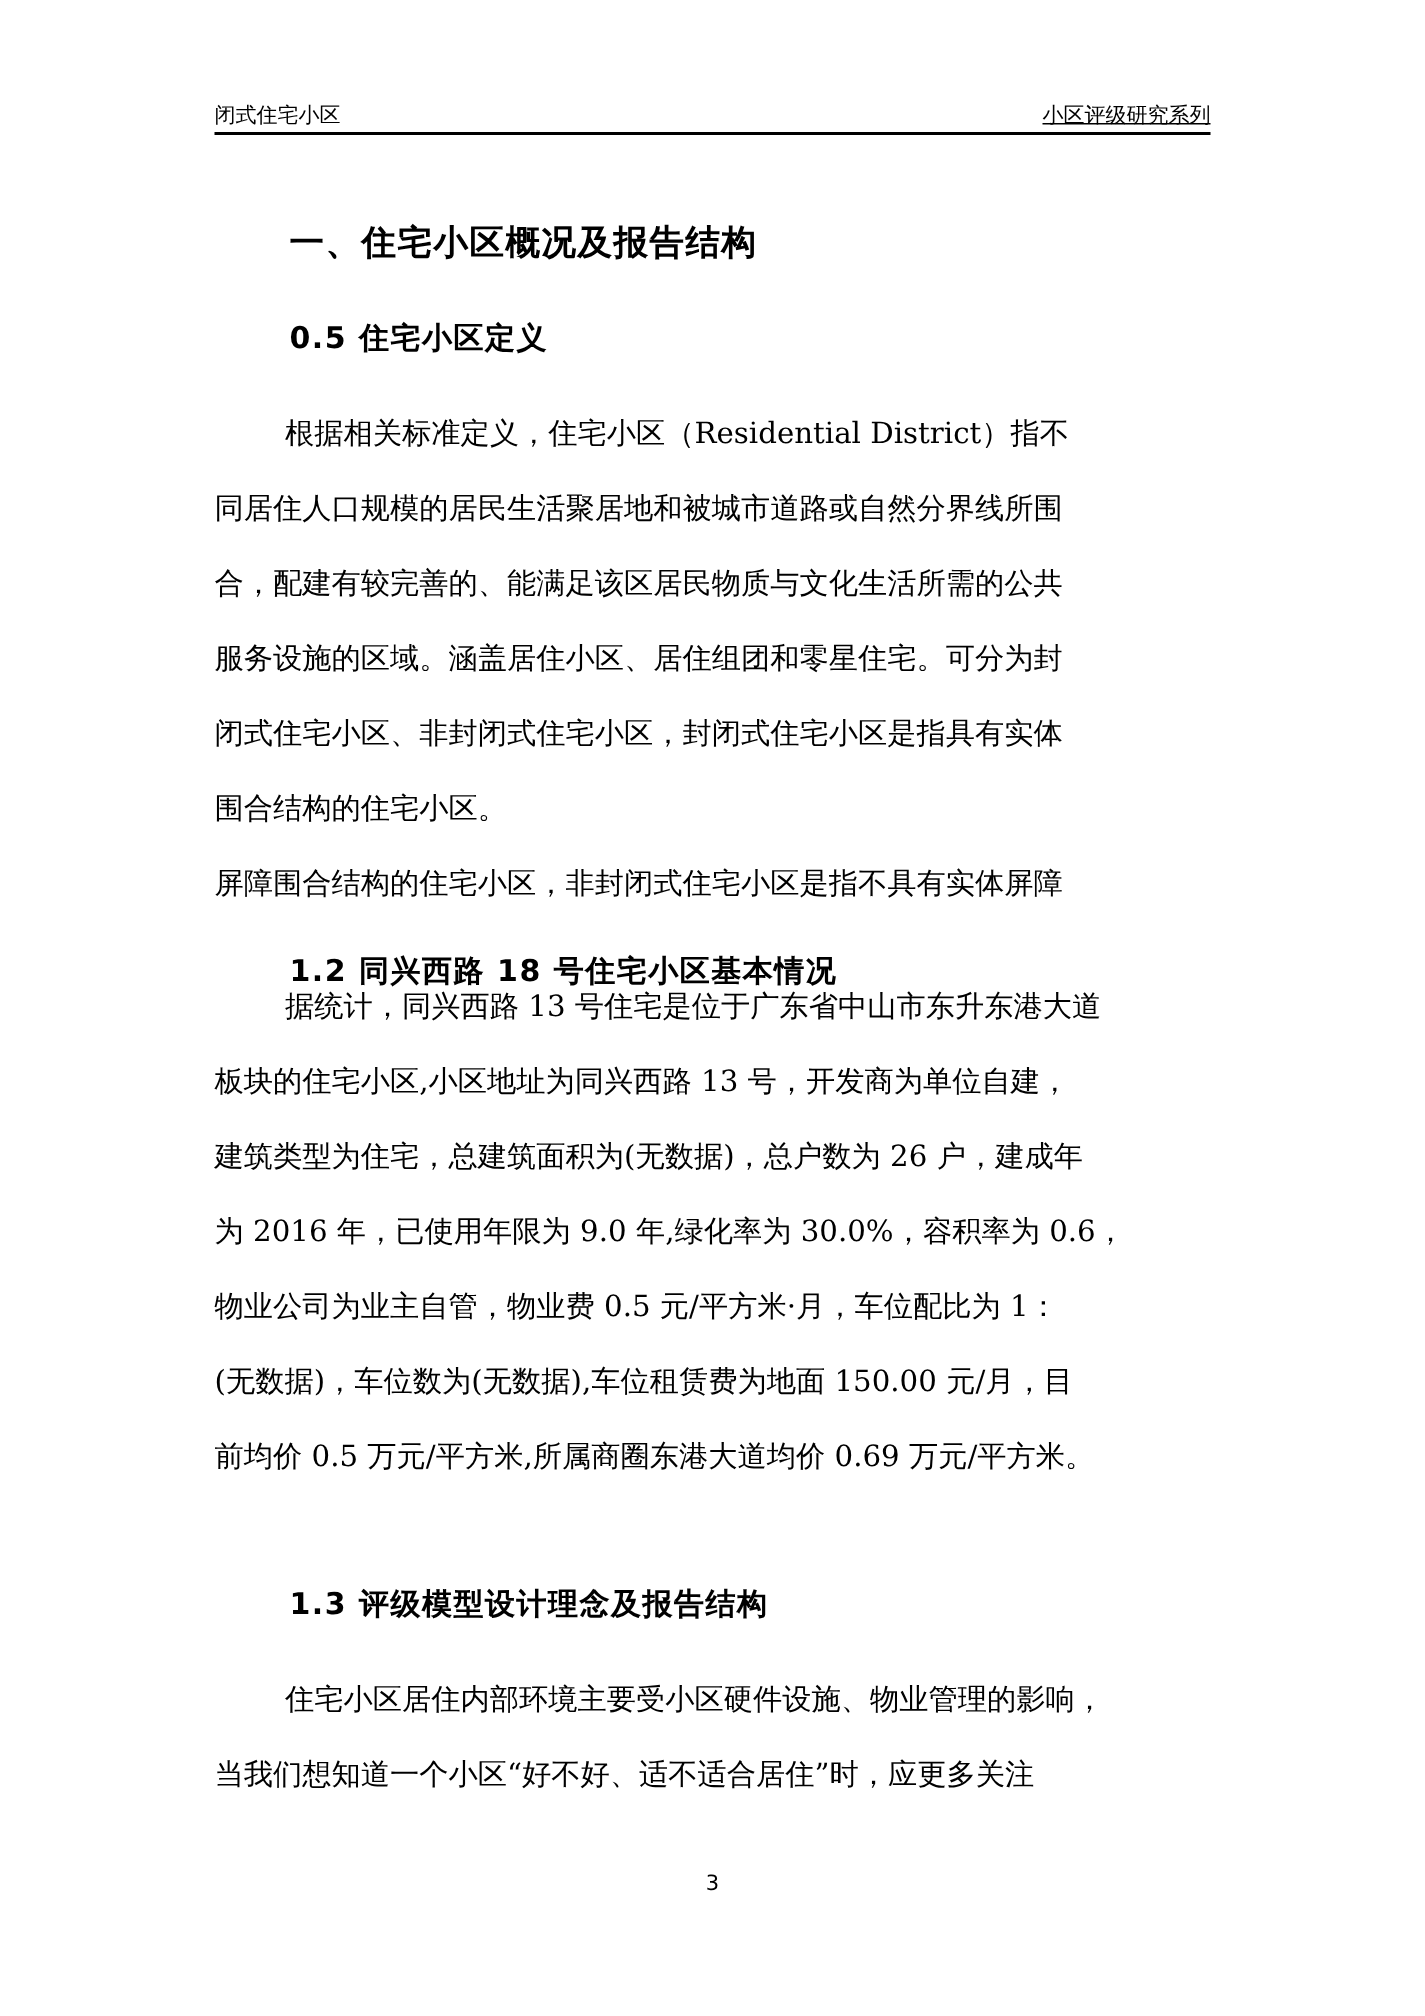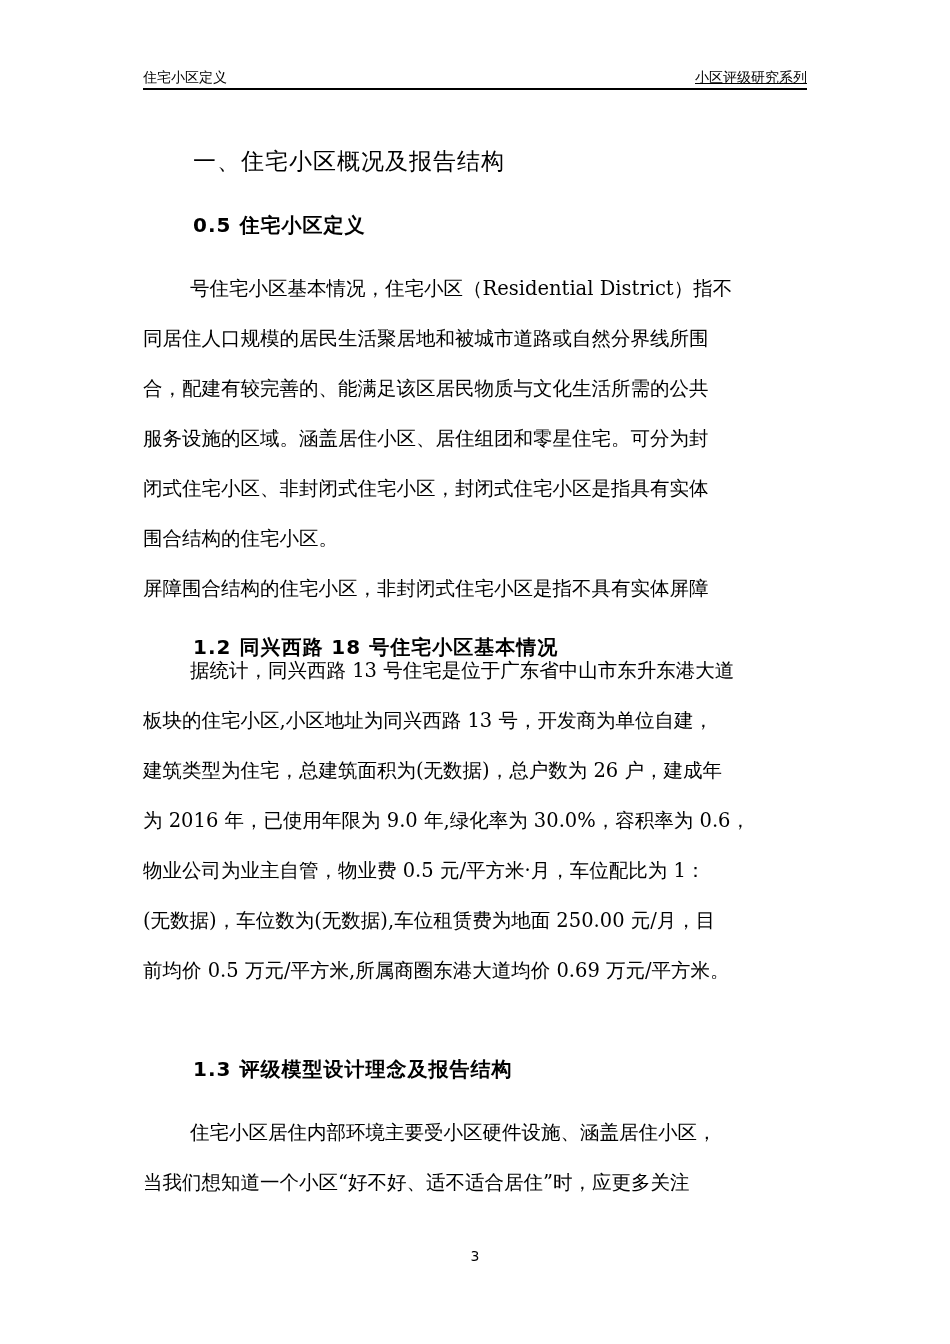--- a/index.html
+++ b/index.html
@@ -3,62 +3,62 @@
 <meta charset="utf-8">
 <style>
   html, body { margin: 0; padding: 0; background: #ffffff; }
   body { width: 950px; height: 1344px; position: relative; overflow: hidden;
          font-family: "DejaVu Serif", "Liberation Serif", serif; color: #000; }
   .header { position: absolute; left: 143px; top: 64px; width: 664px; height: 24px;
             border-bottom: 2px solid #000; font-family: "DejaVu Sans", "Liberation Sans", sans-serif;
             font-size: 14px; line-height: 22px; }
   .header .left { position: absolute; left: 0; top: 2px; }
   .header .right { position: absolute; right: 0; top: 2px; text-decoration: underline; }
-  .h1 { position: absolute; left: 193px; top: 146px; font-size: 23px; font-weight: normal;
+  .h1 { position: absolute; left: 193px; top: 146px; font-size: 23px; font-weight: bold;
         font-family: "DejaVu Sans", "Liberation Sans", sans-serif; letter-spacing: 1px; }
   .h2 { position: absolute; left: 193px; font-size: 20px; font-weight: bold;
         font-family: "DejaVu Sans", "Liberation Sans", sans-serif; letter-spacing: 1px; }
   .para { position: absolute; left: 143px; width: 666px; font-size: 19.5px; line-height: 50px;
           text-align: justify; text-align-last: left; }
   .para .line { display: block; white-space: nowrap; height: 50px; }
   .para .line.indent { padding-left: 47px; }
   .pagenum { position: absolute; left: 0; width: 950px; top: 1248px; text-align: center;
              font-family: "DejaVu Sans", "Liberation Sans", sans-serif; font-size: 14px; }
 </style>
 </head>
 <body>
 
 <div class="header">
-  <span class="left">住宅小区定义</span>
+  <span class="left">闭式住宅小区</span>
   <span class="right">小区评级研究系列</span>
 </div>
 
 <div class="h1">一、住宅小区概况及报告结构</div>
 
 <div class="h2" style="top:212px;">0.5 住宅小区定义</div>
 <div class="para" style="top:264px;">
-  <span class="line indent">号住宅小区基本情况，住宅小区（Residential District）指不</span>
+  <span class="line indent">根据相关标准定义，住宅小区（Residential District）指不</span>
   <span class="line">同居住人口规模的居民生活聚居地和被城市道路或自然分界线所围</span>
   <span class="line">合，配建有较完善的、能满足该区居民物质与文化生活所需的公共</span>
   <span class="line">服务设施的区域。涵盖居住小区、居住组团和零星住宅。可分为封</span>
   <span class="line">闭式住宅小区、非封闭式住宅小区，封闭式住宅小区是指具有实体</span>
   <span class="line">围合结构的住宅小区。</span>
   <span class="line">屏障围合结构的住宅小区，非封闭式住宅小区是指不具有实体屏障</span>
 </div>
 
 <div class="h2" style="top:634px;">1.2 同兴西路 18 号住宅小区基本情况</div>
 <div class="para" style="top:646px;">
   <span class="line indent">据统计，同兴西路 13 号住宅是位于广东省中山市东升东港大道</span>
   <span class="line">板块的住宅小区,小区地址为同兴西路 13 号，开发商为单位自建，</span>
   <span class="line">建筑类型为住宅，总建筑面积为(无数据)，总户数为 26 户，建成年</span>
   <span class="line">为 2016 年，已使用年限为 9.0 年,绿化率为 30.0%，容积率为 0.6，</span>
   <span class="line">物业公司为业主自管，物业费 0.5 元/平方米·月，车位配比为 1：</span>
-  <span class="line">(无数据)，车位数为(无数据),车位租赁费为地面 250.00 元/月，目</span>
+  <span class="line">(无数据)，车位数为(无数据),车位租赁费为地面 150.00 元/月，目</span>
   <span class="line">前均价 0.5 万元/平方米,所属商圈东港大道均价 0.69 万元/平方米。</span>
 </div>
 
 <div class="h2" style="top:1056px;">1.3 评级模型设计理念及报告结构</div>
 <div class="para" style="top:1108px;">
-  <span class="line indent">住宅小区居住内部环境主要受小区硬件设施、涵盖居住小区，</span>
+  <span class="line indent">住宅小区居住内部环境主要受小区硬件设施、物业管理的影响，</span>
   <span class="line">当我们想知道一个小区“好不好、适不适合居住”时，应更多关注</span>
 </div>
 
 <div class="pagenum">3</div>
 
 </body></html>

